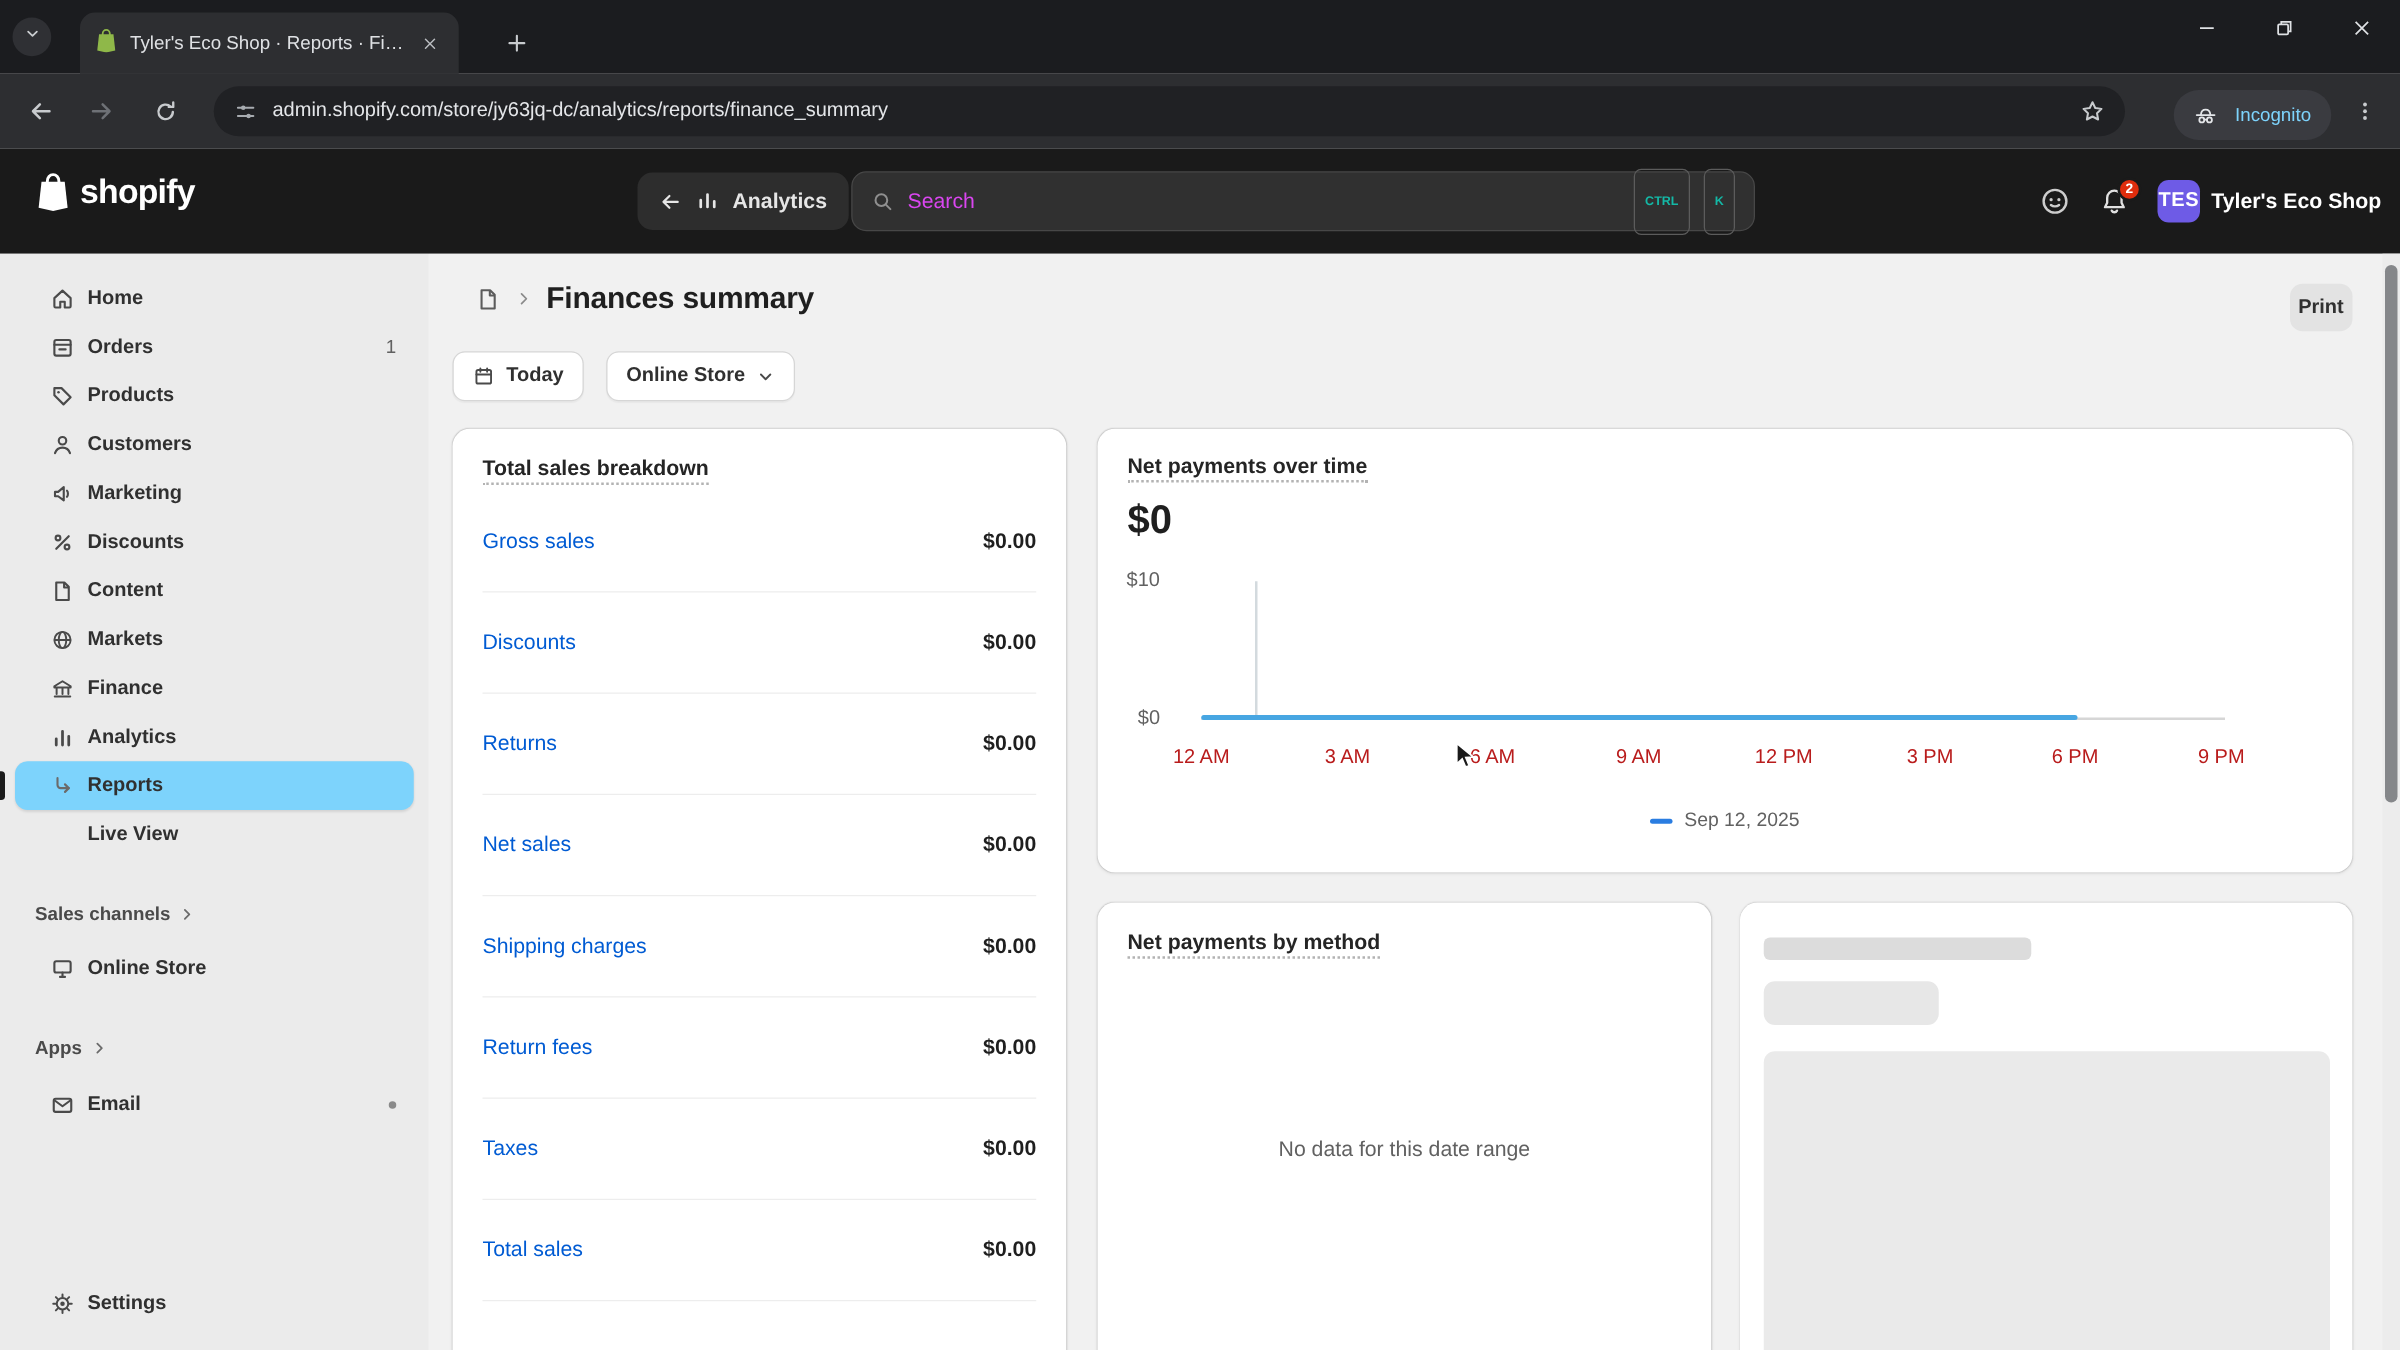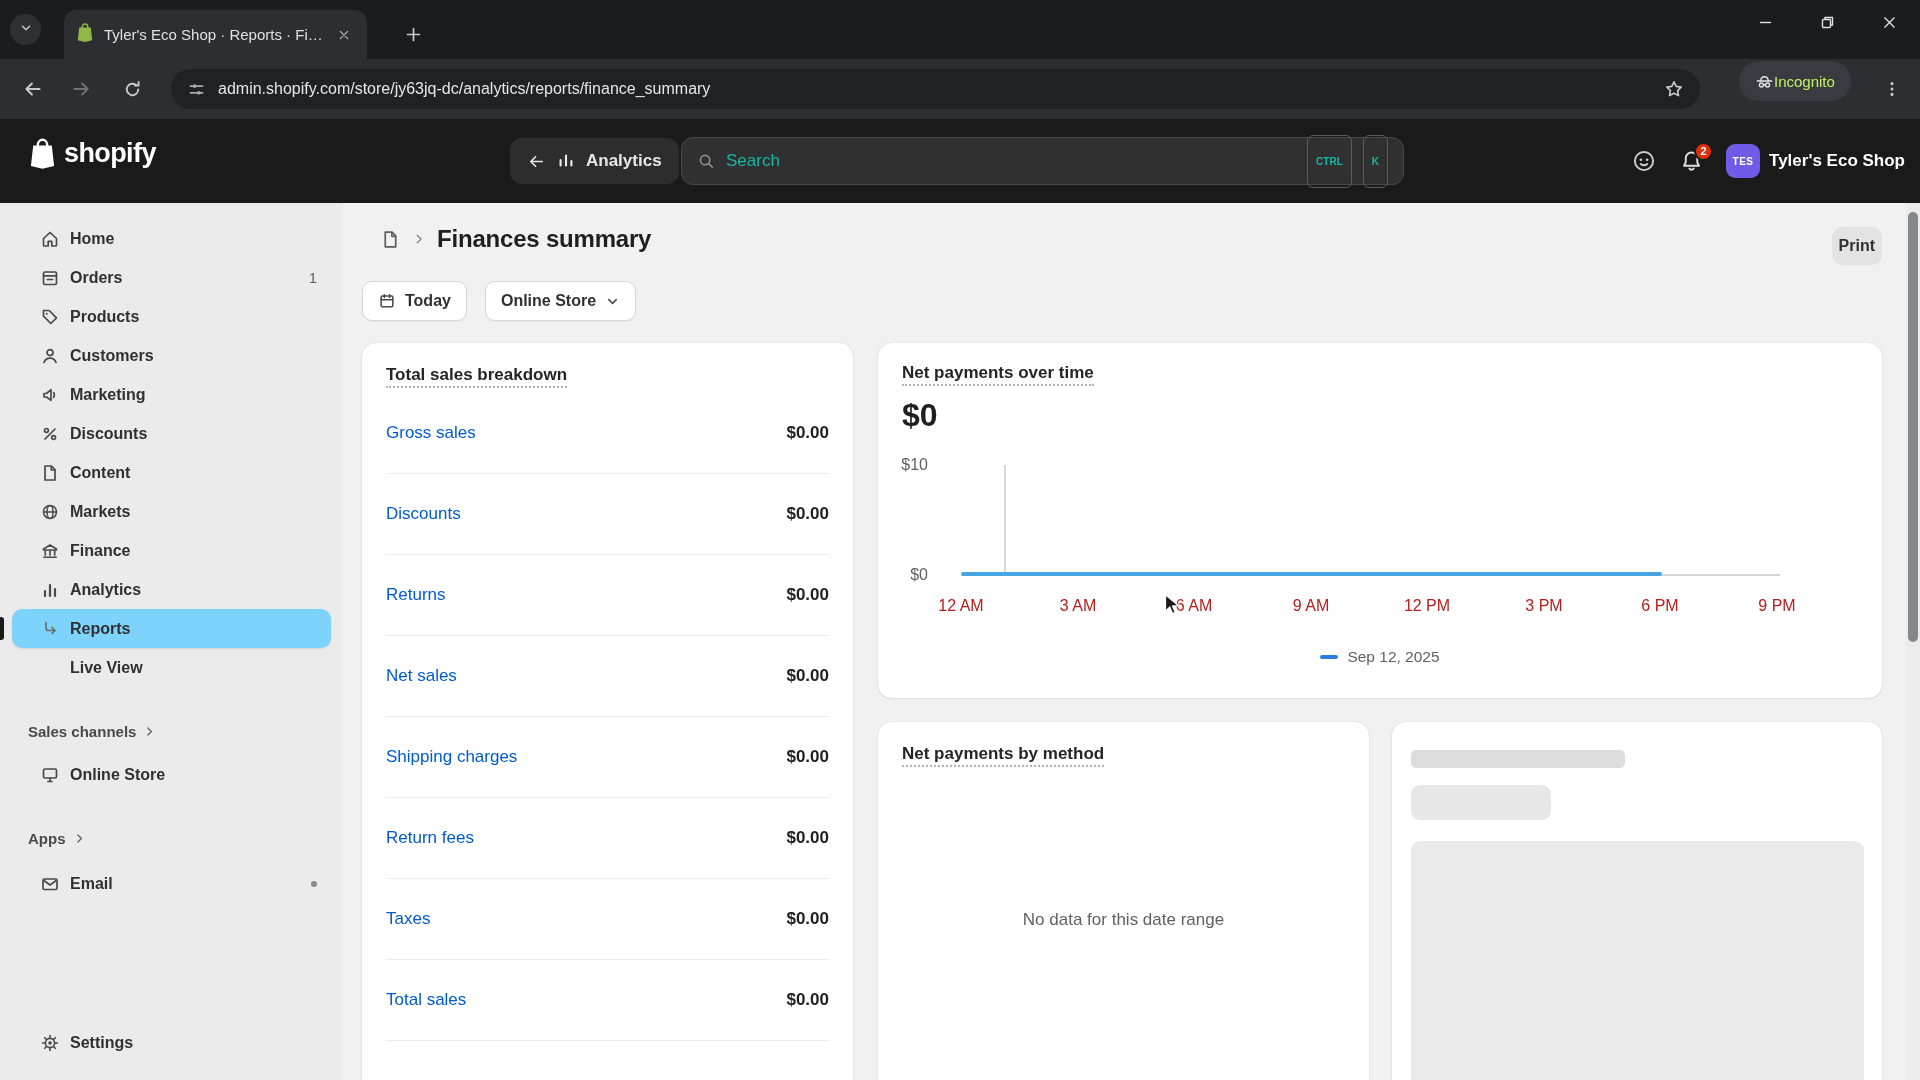--- a/index.html
+++ b/index.html
@@ -15,36 +15,36 @@
   .tabclose{width:22px;height:22px;border-radius:50%;display:flex;align-items:center;justify-content:center;color:#b8bbbf}
   .newtab{position:absolute;left:396px;top:17px;width:34px;height:34px;border-radius:50%;display:flex;align-items:center;justify-content:center;color:#c8cbce}
   .wincontrols{position:absolute;right:0;top:0;height:45px;display:flex}
   .winbtn{width:62px;height:45px;display:flex;align-items:center;justify-content:center;color:#dfe1e4}
 
   .toolbar{position:absolute;left:0;top:59px;width:1920px;height:60px;background:#2d2e31}
   .navbtn{position:absolute;top:8px;width:44px;height:44px;border-radius:50%;display:flex;align-items:center;justify-content:center;color:#c8cbce}
   .navbtn.disabled{color:#6e7176}
   .omnibox{position:absolute;left:171px;top:10px;width:1529px;height:40px;border-radius:20px;background:#202124;display:flex;align-items:center;gap:12px;padding:0 16px}
   .url{flex:1;font-size:16px;color:#e4e6e9;white-space:nowrap;overflow:hidden}
-  .incognito{position:absolute;left:1739px;top:2px;height:40px;border-radius:20px;background:#3a3b40;display:flex;align-items:center;gap:0;padding:0 16px;color:#bef264;font-size:15px}
+  .incognito{position:absolute;left:1739px;top:13px;height:40px;border-radius:20px;background:#3a3b40;display:flex;align-items:center;gap:14px;padding:0 16px;color:#7dd3fc;font-size:15px}
   .menubtn{position:absolute;left:1876px;top:14px;width:32px;height:32px;display:flex;align-items:center;justify-content:center;color:#c8cbce}
 
   
   .shopbar{position:absolute;left:0;top:119px;width:1920px;height:84px;background:#1a1a1a}
   .logo{position:absolute;left:28px;top:0;height:68px;display:flex;align-items:center;gap:7px;color:#fff;cursor:pointer}
   .logotext{font-size:27px;font-weight:700;letter-spacing:-0.6px}
   .apill{position:absolute;left:510px;top:19px;height:46px;border-radius:12px;background:#2d2d2d;display:flex;align-items:center;gap:11px;padding:0 17px;color:#e6e6e6;font-size:17px;font-weight:600;cursor:pointer}
   .searchpill{position:absolute;left:681px;top:18px;width:723px;height:48px;border-radius:12px;background:#303030;border:1px solid #474747;display:flex;align-items:center;gap:11px;padding:0 15px;cursor:text}
-  .searchtext{flex:1;font-size:17px;color:#14b8a6}
+  .searchtext{flex:1;font-size:17px;color:#d946ef}
   .key{border:1px solid #5c5c5c;border-radius:6px;color:#14b8a6;font-size:10px;font-weight:600;padding:20px 8px}
   .rightcluster{position:absolute;right:15px;top:0;height:84px;display:flex;align-items:center;gap:22px}
   .bellwrap{position:relative;display:flex}
   .nbadge{position:absolute;top:-7px;right:-9px;min-width:19px;height:19px;border-radius:10px;background:#e02d0d;border:2px solid #1a1a1a;color:#fff;font-size:11px;font-weight:700;display:flex;align-items:center;justify-content:center;padding:0 3px}
   .store{display:flex;align-items:center;gap:9px;cursor:pointer}
-  .avatar{width:34px;height:34px;border-radius:9px;background:#6e5be6;color:#fff;font-size:10px;font-weight:700;letter-spacing:.5px;display:flex;align-items:center;justify-content:center}
+  .avatar{width:34px;height:34px;border-radius:9px;background:#6e5be6;color:#fff;font-size:16px;font-weight:700;letter-spacing:.5px;display:flex;align-items:center;justify-content:center}
   .storename{color:#fff;font-size:17px;font-weight:600}
 
   
   .sidebar{position:absolute;left:0;top:203px;width:343px;height:877px;background:#ebebeb}
   .nav{padding-top:16px}
   .si{height:39px;margin:0 12px;border-radius:10px;display:flex;align-items:center;gap:10px;padding:0 14px 0 28px;font-size:16px;font-weight:600;color:#303030;cursor:pointer}
   .si .ic{flex:0 0 20px;color:#4a4a4a;display:flex}
   .si.active{background:#7dd3fc;box-shadow:0 1px 2px rgba(0,0,0,.1);font-weight:700}
   .si .badge{margin-left:auto;font-size:15px;font-weight:400;color:#616161}
   .si .dot{margin-left:auto;width:6px;height:6px;border-radius:50%;background:#8a8a8a}

